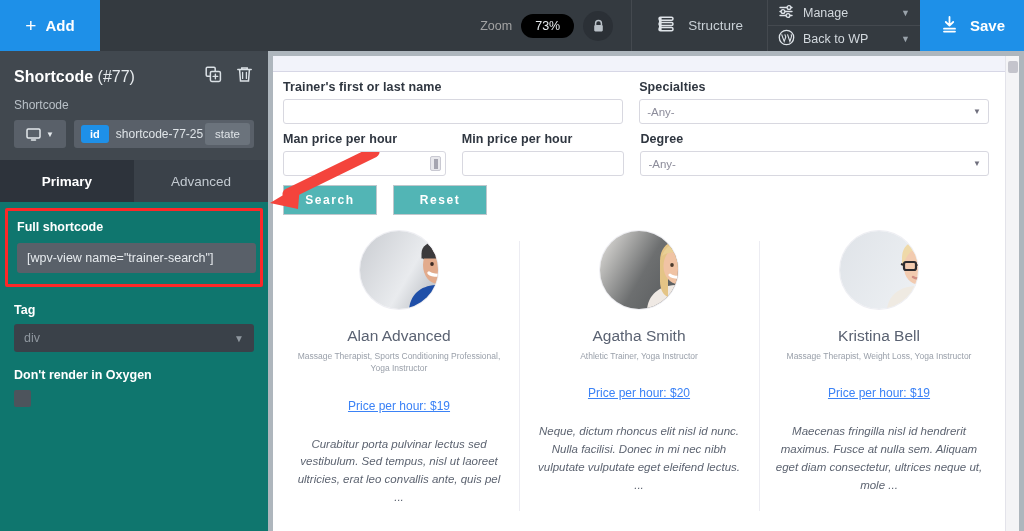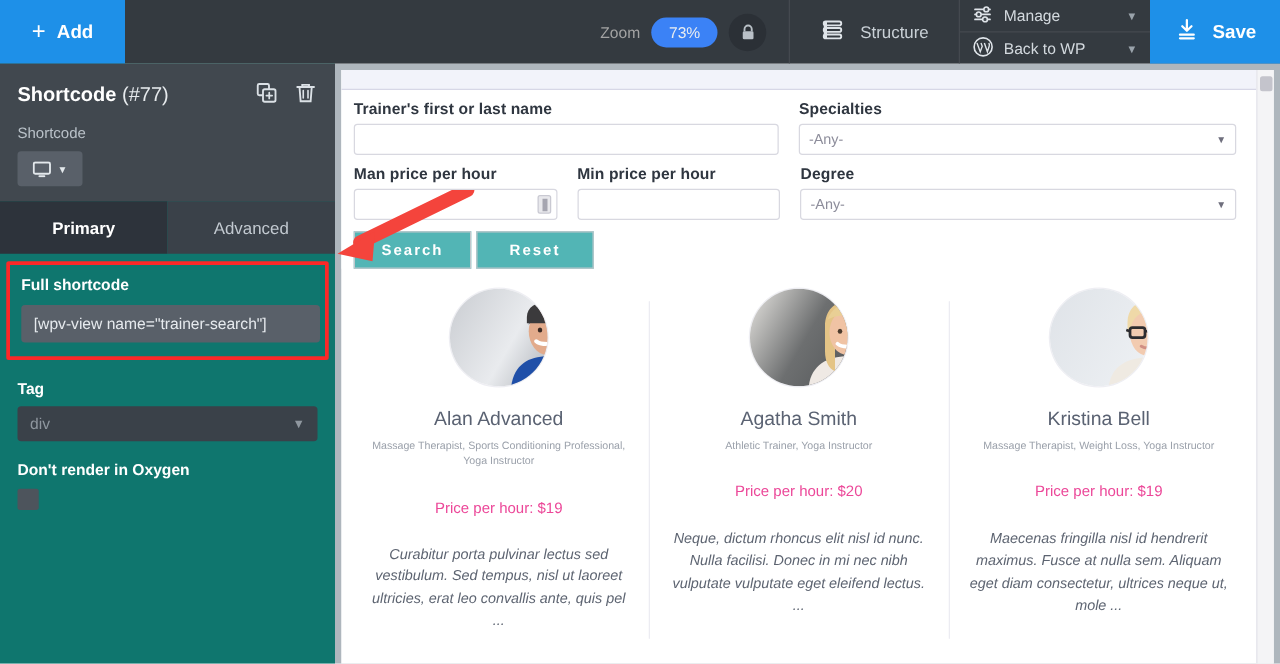--- a/index.html
+++ b/index.html
@@ -21,21 +21,21 @@
     gap: 9px; font-size: 15px; font-weight: 600; cursor: pointer;
   }
   .add-plus { font-size: 19px; font-weight: 500; line-height: 1; }
   .topbar-spacer { flex: 1; }
 
   .zoom-group {
     display: flex; align-items: center; gap: 9px; padding-right: 18px;
   }
   .zoom-label { color: #a3a3a3; font-size: 12.5px; }
   .zoom-val {
-    background: #3b82f6; color: #e9edf0; font-size: 12.5px;
+    background: #000000; color: #e9edf0; font-size: 12.5px;
     padding: 5px 14px; border-radius: 12px; min-width: 52px; text-align: center;
     cursor: pointer;
   }
   .lock-btn {
     width: 30px; height: 30px; border-radius: 50%; background: #2b3036;
     display: flex; align-items: center; justify-content: center; cursor: pointer;
   }
 
   .structure-btn {
     display: flex; align-items: center; gap: 12px; padding: 0 24px;
@@ -172,21 +172,21 @@
   .fselect .arr { margin-left: auto; font-size: 8px; color: #6f6f7d; }
   .spinner {
     position: absolute; right: 4px; top: 4px; width: 11px; height: 15px;
     background: #e8e8ec; border: 1px solid #c9c9d2; border-radius: 2px;
   }
   .spinner::after {
     content: ""; position: absolute; left: 3px; top: 2px;
     width: 4px; height: 10px; background: #a5a5b0;
   }
 
-  .btn-row { display: flex; gap: 4px; padding: 9px 0 0 0; }
+  .btn-row { display: flex; gap: 16px; padding: 9px 0 0 0; }
   .tealbtn {
     background: #52b5b5; color: #fff; font-size: 12px; font-weight: 700;
     letter-spacing: 1.6px; padding: 7px 0; width: 94px; text-align: center;
     border: 1px solid #bfc7cc; cursor: pointer;
   }
 
   
   .cards { display: flex; padding: 16px 6px 0 6px; }
   .card {
     flex: 1; text-align: center; padding: 0 14px 14px 14px; position: relative;
@@ -198,21 +198,21 @@
   .avatar {
     width: 78px; height: 78px; border-radius: 50%; margin: 0 auto;
     overflow: hidden; position: relative; box-shadow: 0 0 0 1px #eeeef3;
   }
   .cname {
     margin-top: 18px; font-size: 15.5px; color: #5a6272; font-weight: 400;
   }
   .cspec {
     margin-top: 5px; font-size: 8.5px; color: #9aa0aa; line-height: 1.45;
   }
-  .cprice { margin-top: 24px; font-size: 12px; color: #ec4899; }
+  .cprice { margin-top: 24px; font-size: 12px; color: #3b82f6; text-decoration: underline; }
   .cbio {
     margin-top: 23px; font-size: 11.5px; color: #5d6471;
     font-style: italic; line-height: 1.55;
   }
 
   
   .av-bg { position: absolute; inset: 0; }
   .av1 .av-bg { background: linear-gradient(120deg,#c9ccd1,#e9ebee 60%,#aeb2b8); }
   .av2 .av-bg { background: linear-gradient(120deg,#e8e6e2,#6d6f70 55%,#55585a); }
   .av3 .av-bg { background: linear-gradient(120deg,#dfe3e8,#eef1f4); }
@@ -324,20 +324,25 @@
       <div class="lp-sub">Shortcode</div>
 
       <div class="lp-idrow">
         <div class="lp-screen">
           <svg width="15" height="13" viewBox="0 0 15 13">
             <rect x="1" y="1" width="13" height="9" rx="1.2" fill="none" stroke="#e3e8ec" stroke-width="1.5"></rect>
             <path d="M5.5 12h4" stroke="#e3e8ec" stroke-width="1.5" stroke-linecap="round"></path>
           </svg>
           <span style="font-size:8px;color:#e3e8ec">▼</span>
         </div>
+        <div class="lp-idbox">
+          <span class="id-pill">id</span>
+          <span class="id-val">shortcode-77-25</span>
+          <span class="state-pill">state</span>
+        </div>
       </div>
     </div>
 
     <div class="lp-tabs">
       <div class="lp-tab active">
         <span>Primary</span>
       </div>
       <div class="lp-tab inactive">
         <span>Advanced</span>
       </div>

